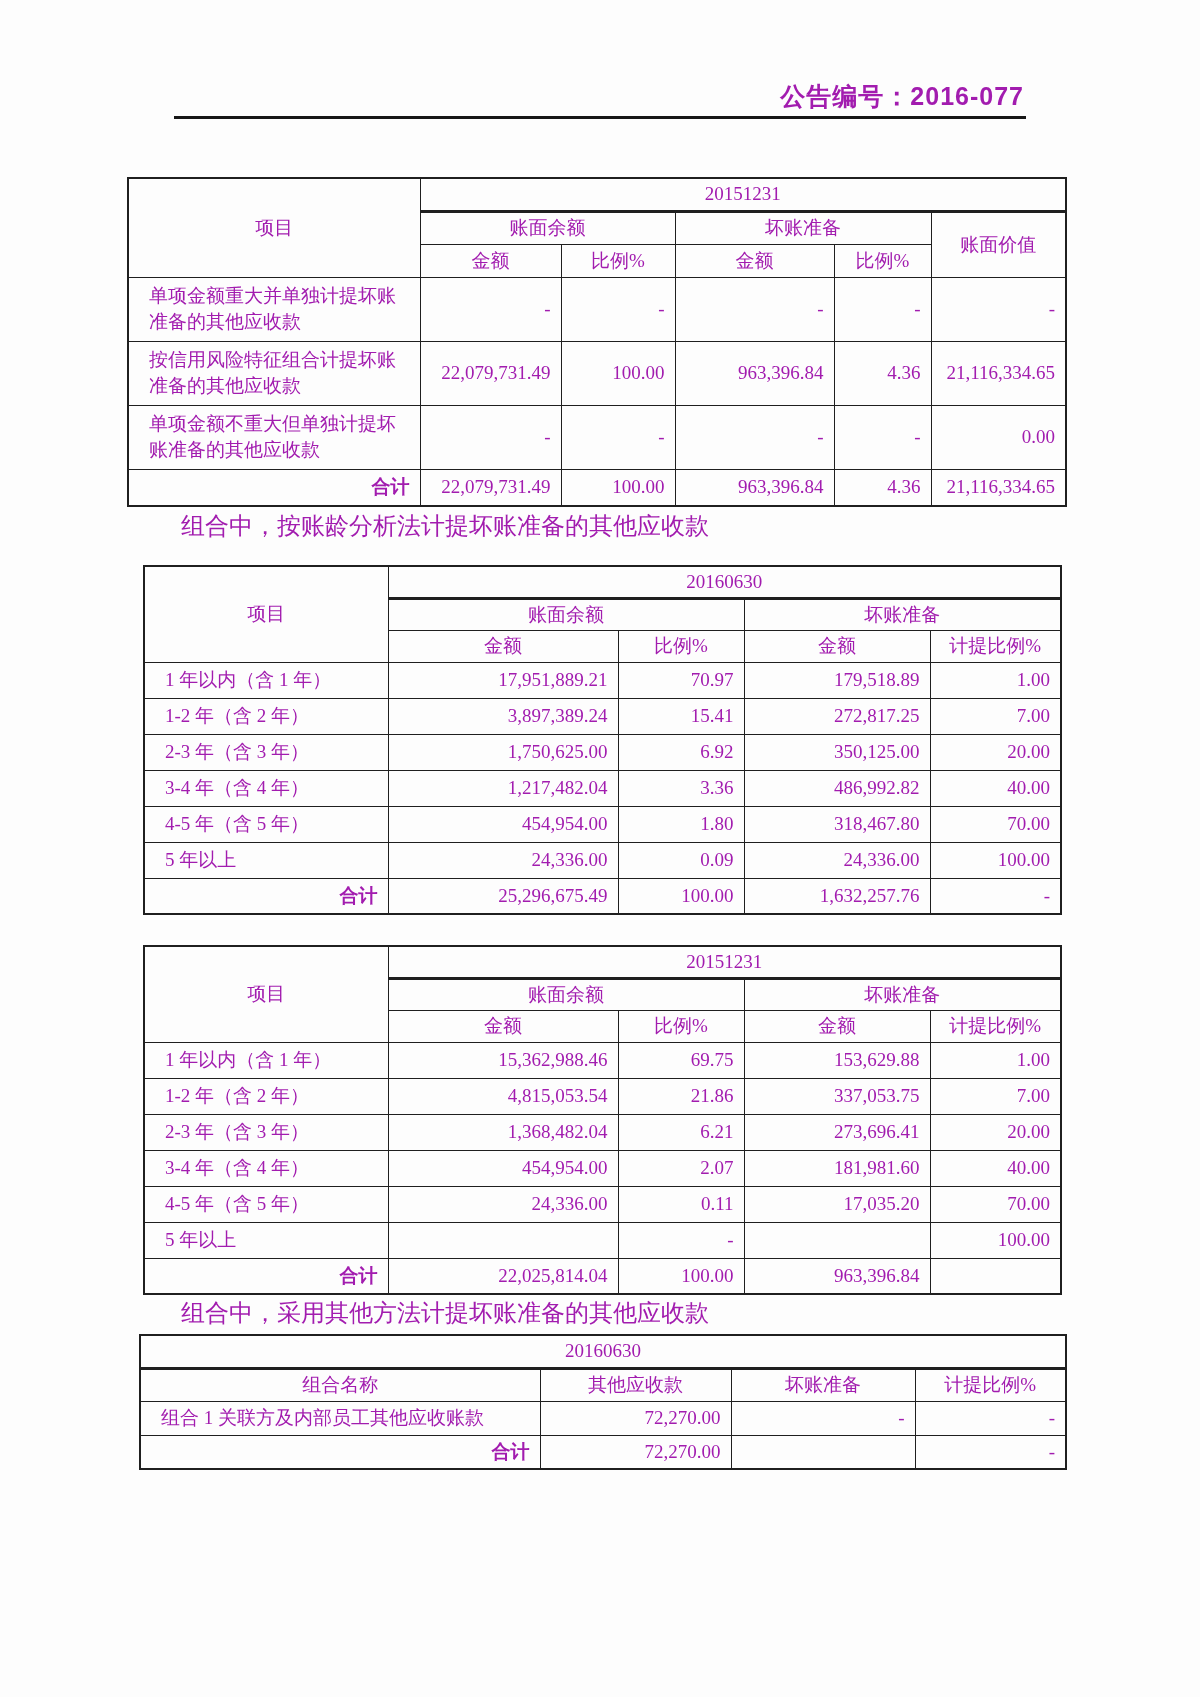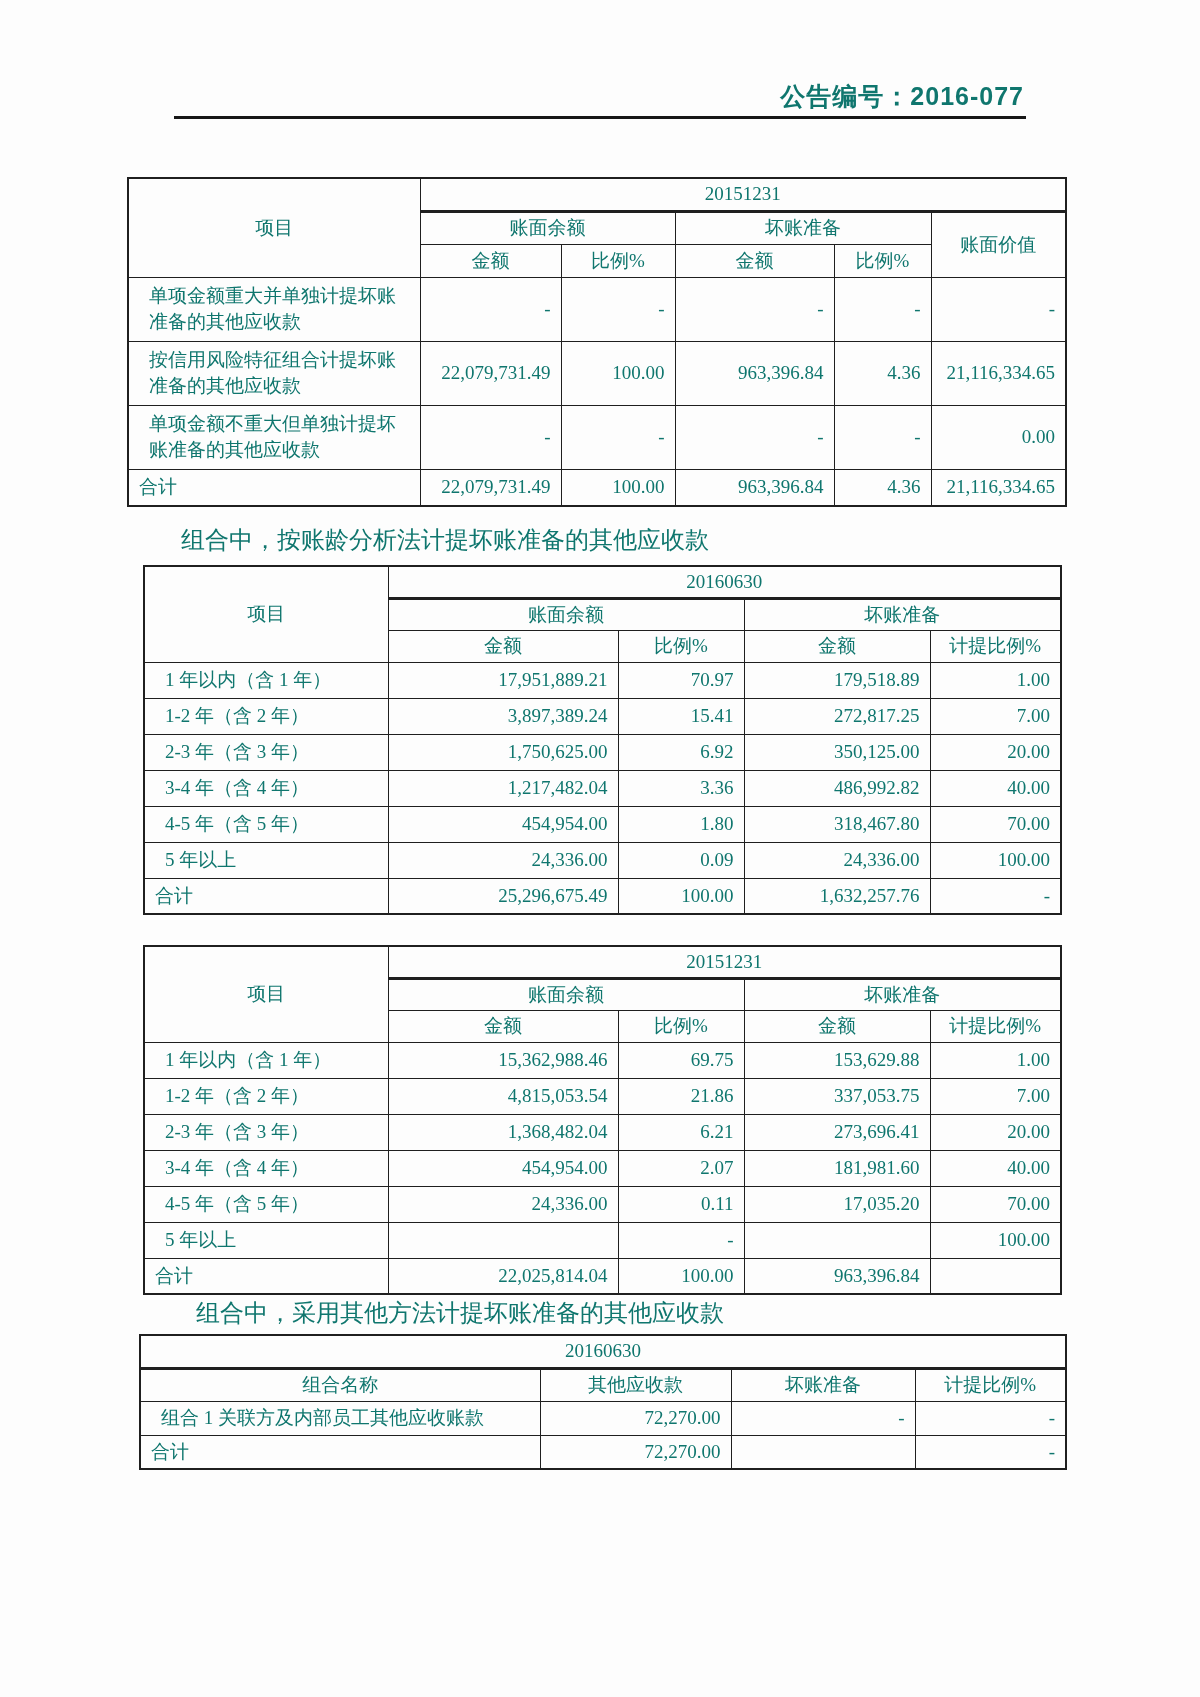--- a/index.html
+++ b/index.html
@@ -1,56 +1,56 @@
 <!DOCTYPE html>
 <html><head>
 <meta charset="utf-8">
 <style>
   * { box-sizing: border-box; }
   html,body { margin:0; padding:0; background:#ffffff; }
   .page {
     position:relative; width:1200px; height:1697px;
-    background:#fdfdfd; color:#0f766e; overflow:hidden;
+    background:#fdfdfd; color:#a21caf; overflow:hidden;
     font-family:"Liberation Serif","DejaVu Serif",serif;
   }
   .notice {
     position:absolute; top:80px; right:176px;
     font-size:25px; font-weight:bold; letter-spacing:1px;
     font-family:"Liberation Sans","DejaVu Sans",sans-serif;
   }
   .rule { position:absolute; left:174px; top:116px; width:852px; height:3px; background:#171717; }
 
   table.t { position:absolute; border-collapse:collapse; table-layout:fixed; border:2px solid #1f1f1f; }
   .t th, .t td {
     border:1px solid #1f1f1f; font-weight:normal; font-size:19px;
     padding:1px 10px; overflow:hidden; vertical-align:middle;
   }
   .t th { text-align:center; }
   .t td.num { text-align:right; }
   .t td.lbl-left { text-align:left; padding-left:20px; padding-right:6px; line-height:26px; }
-  .t td.lbl-center { text-align:left; }
+  .t td.lbl-center { text-align:right;font-weight:bold; }
   .t th.thick { border-bottom-width:3px; }
 
   .t1 { left:127px; top:177px; width:938px; }
   .t1 thead tr { height:33px; }
   .t1 tbody tr { height:64px; }
   .t1 tbody tr:last-child { height:37px; }
 
   .t2 { left:143px; top:565px; width:917px; }
   .t3 { left:143px; top:945px; width:917px; }
   .t2 thead tr, .t3 thead tr { height:32px; }
   .t2 tbody tr, .t3 tbody tr { height:36px;margin-left:37px; }
 
   .t4 { left:139px; top:1334px; width:926px; }
   .t4 thead tr { height:33px; }
   .t4 tbody tr { height:34px; }
 
   .section-title { position:absolute; font-size:24px; white-space:nowrap; }
-  #title1 { left:181px; top:524px; }
-  #title2 { left:196px; top:1297px; }
+  #title1 { left:181px; top:510px; }
+  #title2 { left:181px; top:1297px; }
 </style>
 </head>
 <body>
 
 <div class="page">
 
   <div class="notice">公告编号：2016-077</div>
   <div class="rule"></div>
 
   <table class="t t1">

